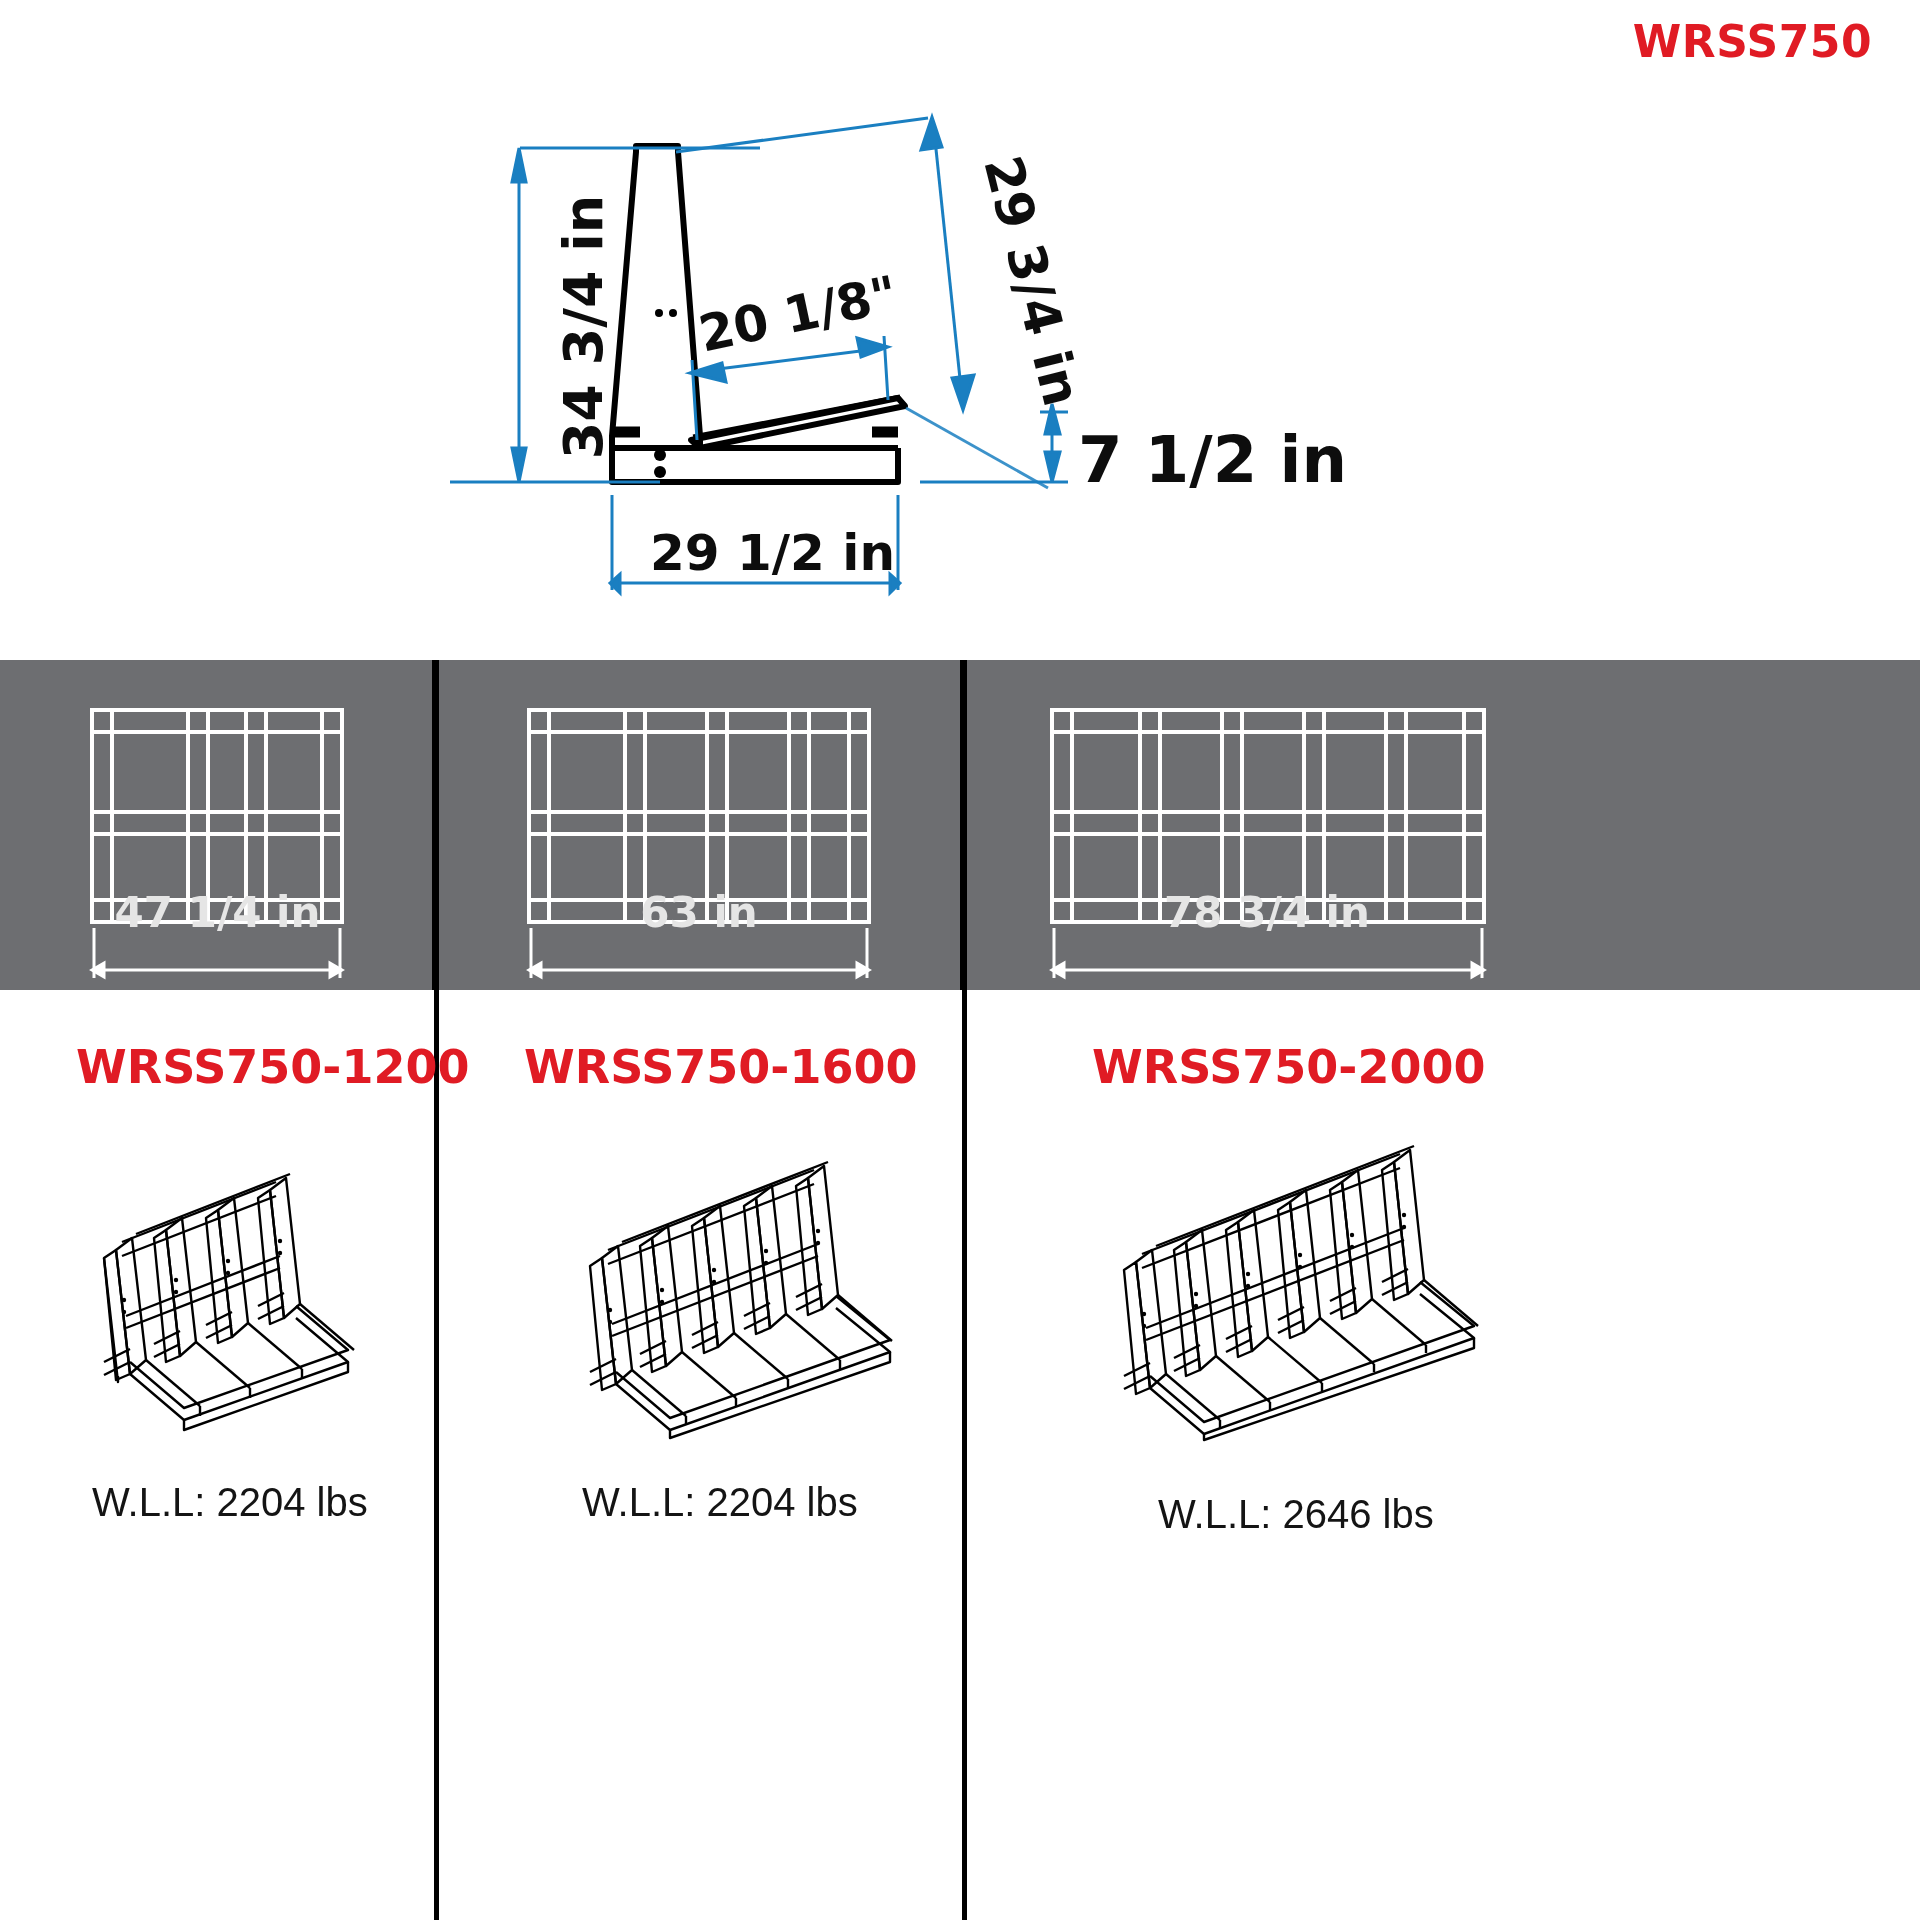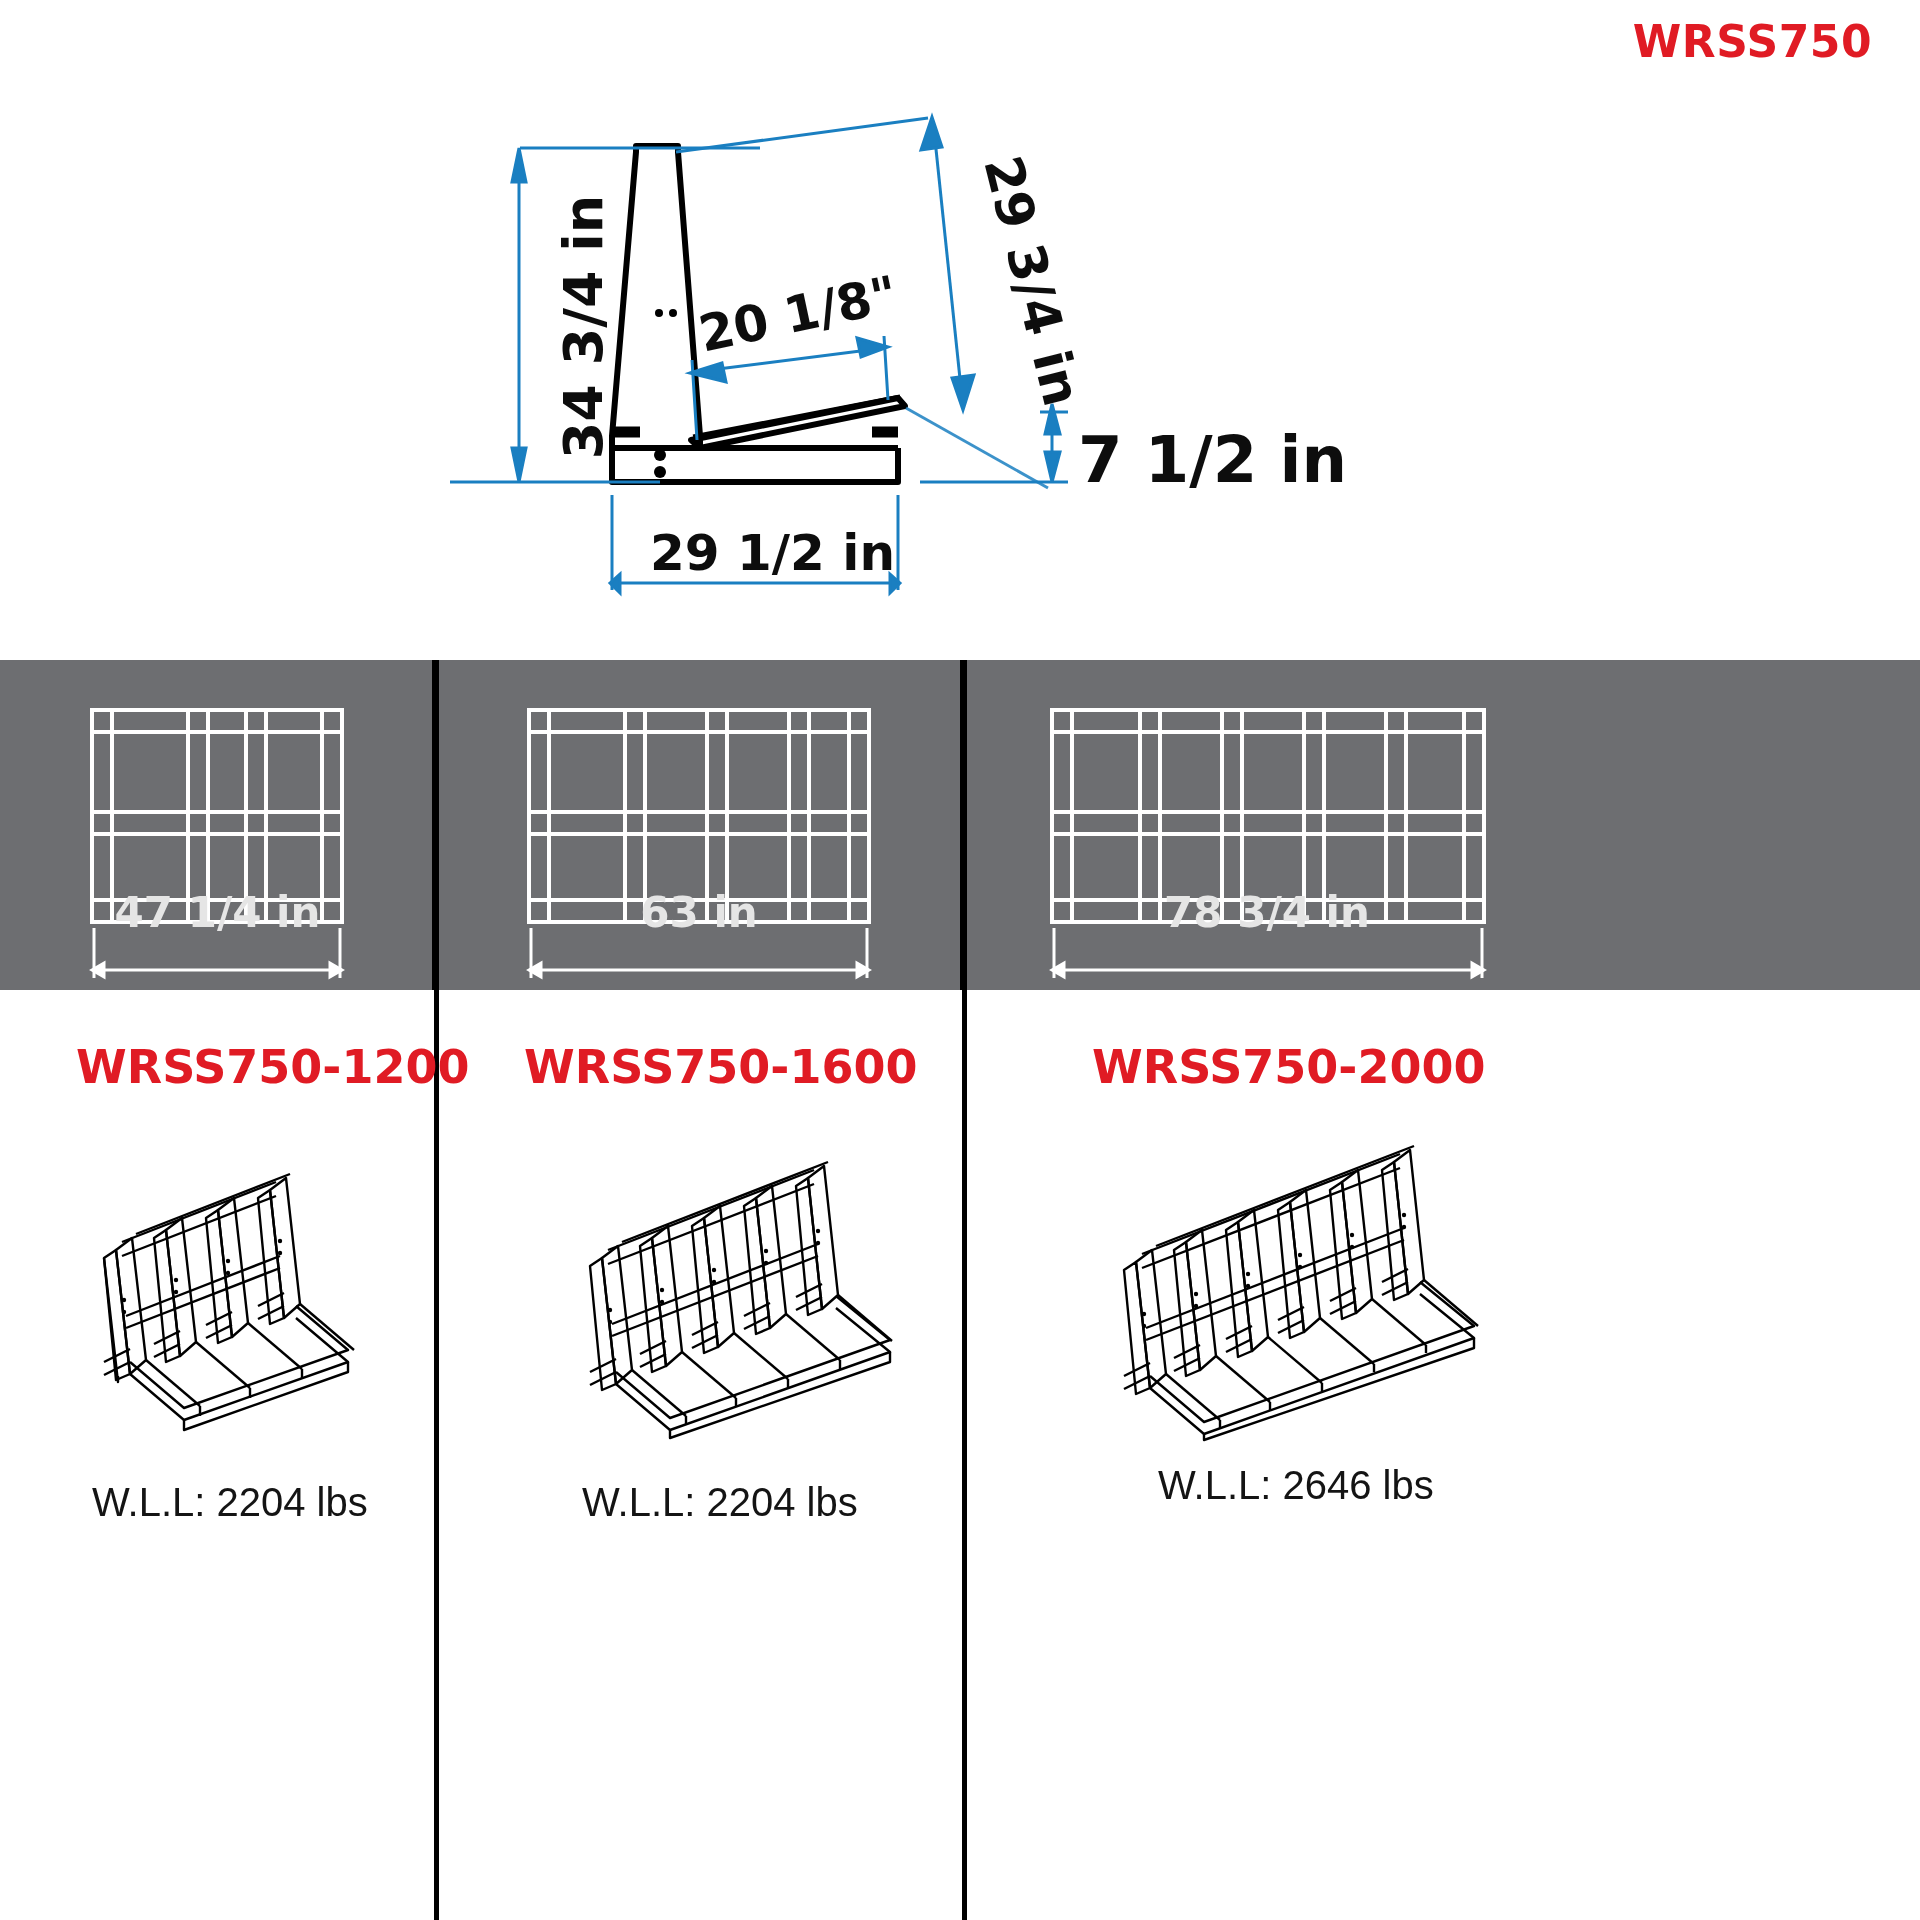--- a/index.html
+++ b/index.html
@@ -486,14 +486,14 @@
         <circle cx="210" cy="143" r="2.2"></circle>
           <circle cx="210" cy="155" r="2.2"></circle>
         <circle cx="262" cy="123" r="2.2"></circle>
           <circle cx="262" cy="135" r="2.2"></circle>
         <circle cx="314" cy="103" r="2.2"></circle>
           <circle cx="314" cy="115" r="2.2"></circle>
       </g>
     </svg>
   </div>
 
-  <div class="wll-text" style="left:1158px;top:473px;">W.L.L: 2646 lbs</div>
+  <div class="wll-text" style="left:1158px;top:502px;">W.L.L: 2646 lbs</div>
 </div>
 
 </body></html>

